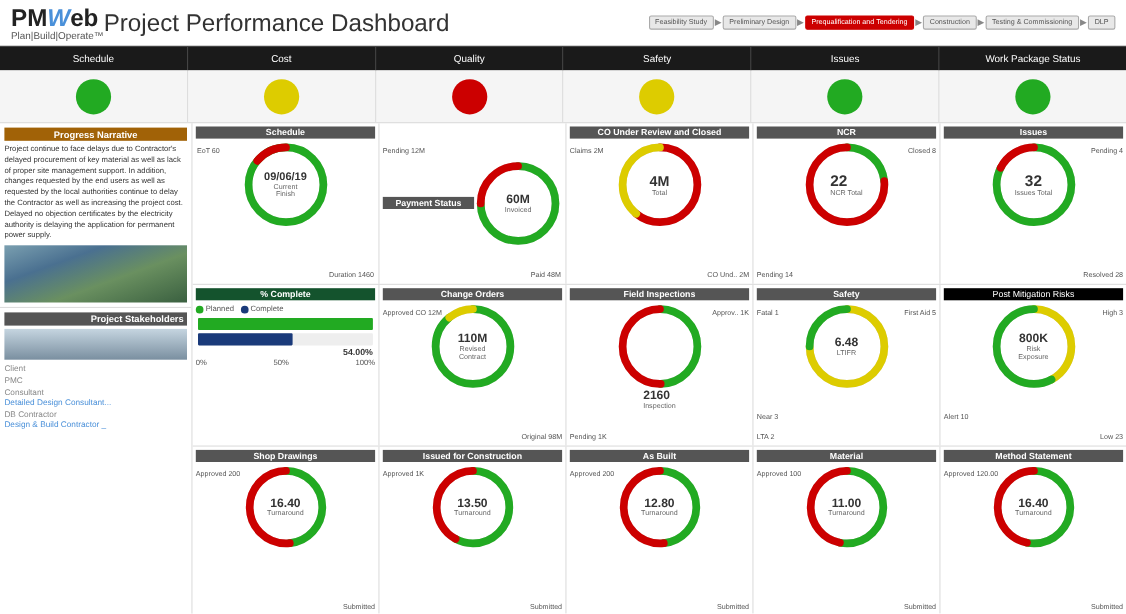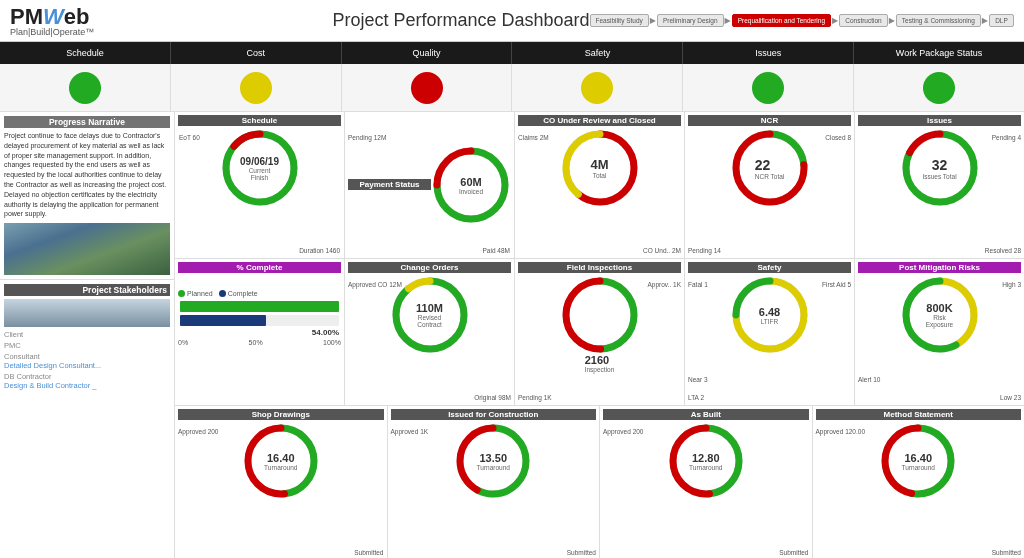--- a/index.html
+++ b/index.html
@@ -10,21 +10,21 @@
 
 <div style="display:flex; align-items:center; justify-content:space-between; padding:4px 10px; border-bottom:1px solid #ccc; height:42px;">
   <div style="display:flex;flex-direction:column;">
     <div style="display:flex;align-items:baseline;">
       <span style="font-size:22px;font-weight:900;color:#222;font-family:Arial Black,sans-serif;">PM</span>
       <span style="font-size:22px;font-weight:900;color:#4a90d9;font-style:italic;font-family:Arial Black,sans-serif;">W</span>
       <span style="font-size:22px;font-weight:900;color:#222;font-family:Arial Black,sans-serif;">eb</span>
     </div>
     <div style="font-size:9px;color:#555;margin-top:-3px;">Plan|Build|Operate™</div>
   </div>
-  <div style="font-size:18px;color:#333;font-weight:normal;text-align:right;flex:1;">Project Performance Dashboard</div>
+  <div style="font-size:22px;color:#333;font-weight:normal;text-align:left;flex:1;">Project Performance Dashboard</div>
   <div style="display:flex;gap:1px;align-items:center;">
     <div style="padding:2px 5px;font-size:6.5px;text-align:center;border:1px solid #aaa;border-radius:2px;color:#555;min-width:48px;background:#e8e8e8;">Feasibility Study</div>
     <div style="font-size:8px;color:#888;">▶</div>
     <div style="padding:2px 5px;font-size:6.5px;text-align:center;border:1px solid #aaa;border-radius:2px;color:#555;min-width:48px;background:#e8e8e8;">Preliminary Design</div>
     <div style="font-size:8px;color:#888;">▶</div>
     <div style="padding:2px 5px;font-size:6.5px;text-align:center;border:1px solid #aaa;border-radius:2px;color:#fff;min-width:55px;background:#cc0000;border-color:#cc0000;">Prequalification and Tendering</div>
     <div style="font-size:8px;color:#888;">▶</div>
     <div style="padding:2px 5px;font-size:6.5px;text-align:center;border:1px solid #aaa;border-radius:2px;color:#555;min-width:48px;background:#e8e8e8;">Construction</div>
     <div style="font-size:8px;color:#888;">▶</div>
     <div style="padding:2px 5px;font-size:6.5px;text-align:center;border:1px solid #aaa;border-radius:2px;color:#555;min-width:55px;background:#e8e8e8;">Testing &amp; Commissioning</div>
@@ -61,21 +61,21 @@
   <div style="flex:1;display:flex;align-items:center;justify-content:center;">
     <div style="width:32px;height:32px;border-radius:50%;background:#22aa22;"></div>
   </div>
 </div>
 
 <div style="display:flex;height:calc(558px - 42px - 22px - 48px);">
 
   <div style="width:175px;border-right:1px solid #ddd;display:flex;flex-direction:column;overflow:hidden;">
 
     <div style="padding:4px;border-bottom:1px solid #ddd;">
-      <div style="font-size:8.5px;font-weight:bold;color:#fff;background:#737373;padding:1px 3px;margin-bottom:3px;text-align:center;">Progress Narrative</div>
+      <div style="font-size:8.5px;font-weight:bold;color:#fff;background:#a16207;padding:1px 3px;margin-bottom:3px;text-align:center;">Progress Narrative</div>
       <div style="font-size:7px;color:#333;line-height:1.4;">Project continue to face delays due to Contractor's delayed procurement of key material as well as lack of proper site management support. In addition, changes requested by the end users as well as requested by the local authorities continue to delay the Contractor as well as increasing the project cost. Delayed no objection certificates by the electricity authority is delaying the application for permanent power supply.</div>
       <div style="width:100%;height:52px;background:linear-gradient(160deg,#7a9fb0 0%,#4a7090 30%,#6a9060 60%,#3a6040 100%);margin-top:4px;"></div>
     </div>
 
     <div style="padding:4px;flex:1;">
       <div style="font-size:8.5px;font-weight:bold;color:#fff;background:#555;padding:1px 3px;margin-bottom:3px;text-align:right;">Project Stakeholders</div>
       <div style="width:100%;height:28px;background:linear-gradient(180deg,#c5d5e0 0%,#7a8fa0 100%);margin-bottom:3px;"></div>
       <div style="font-size:7.5px;color:#888;">Client</div>
       <div style="font-size:7.5px;color:#888;margin-top:2px;">PMC</div>
       <div style="font-size:7.5px;color:#888;margin-top:2px;">Consultant</div>
@@ -171,21 +171,21 @@
           </div>
         </div>
         <div style="font-size:6.5px;color:#555;position:absolute;top:22px;right:3px;">Pending 4</div>
         <div style="font-size:6.5px;color:#555;position:absolute;bottom:4px;right:3px;">Resolved 28</div>
       </div>
     </div>
 
     <div style="display:flex;border-bottom:1px solid #ddd;height:33%;">
 
       <div style="flex:1;border-right:1px solid #ddd;padding:3px;display:flex;flex-direction:column;align-items:flex-start;min-width:0;">
-        <div style="font-size:8px;font-weight:bold;color:#fff;background:#a21caf;width:100%;text-align:center;padding:1px 2px;margin-bottom:17px;">% Complete</div>
+        <div style="font-size:8px;font-weight:bold;color:#fff;background:#14532d;width:100%;text-align:center;padding:1px 2px;margin-bottom:5px;">% Complete</div>
         <div style="display:flex;gap:6px;margin-bottom:4px;font-size:7px;color:#555;align-items:center;">
           <div style="display:flex;align-items:center;gap:2px;">
             <div style="width:7px;height:7px;border-radius:50%;background:#22aa22;"></div>
             <span>Planned</span>
           </div>
           <div style="display:flex;align-items:center;gap:2px;">
             <div style="width:7px;height:7px;border-radius:50%;background:#1a3a7a;"></div>
             <span>Complete</span>
           </div>
         </div>
@@ -252,21 +252,21 @@
             <div style="font-size:6.5px;color:#666;">LTIFR</div>
           </div>
         </div>
         <div style="font-size:6.5px;color:#555;position:absolute;top:22px;left:3px;">Fatal 1</div>
         <div style="font-size:6.5px;color:#555;position:absolute;bottom:22px;left:3px;">Near 3</div>
         <div style="font-size:6.5px;color:#555;position:absolute;top:22px;right:3px;">First Aid 5</div>
         <div style="font-size:6.5px;color:#555;position:absolute;bottom:4px;left:3px;">LTA 2</div>
       </div>
 
       <div style="flex:1;padding:3px;display:flex;flex-direction:column;align-items:center;min-width:0;position:relative;">
-        <div style="font-size:8px;font-weight:bold;color:#fff;background:#a21caf;width:100%;text-align:center;padding:1px 2px;margin-bottom:2px;">Post Mitigation Risks</div>
+        <div style="font-size:8px;font-weight:normal;color:#fff;background:#000000;width:100%;text-align:center;padding:1px 2px;margin-bottom:2px;">Post Mitigation Risks</div>
         <div style="position:relative;width:80px;height:80px;">
           <svg width="80" height="80" viewBox="0 0 80 80">
             <circle cx="40" cy="40" r="34" fill="none" stroke="#ddd" stroke-width="7"></circle>
             <circle cx="40" cy="40" r="34" fill="none" stroke="#ddcc00" stroke-width="7" stroke-dasharray="90 123.6" stroke-dashoffset="0" stroke-linecap="round" transform="rotate(-90 40 40)"></circle>
             <circle cx="40" cy="40" r="34" fill="none" stroke="#22aa22" stroke-width="7" stroke-dasharray="123.6 90" stroke-dashoffset="-90" stroke-linecap="round" transform="rotate(-90 40 40)"></circle>
           </svg>
           <div style="position:absolute;top:50%;left:50%;transform:translate(-50%,-50%);text-align:center;">
             <div style="font-size:11px;font-weight:bold;color:#333;">800K</div>
             <div style="font-size:6.5px;color:#666;">Risk Exposure</div>
           </div>
@@ -323,20 +323,36 @@
           </svg>
           <div style="position:absolute;top:50%;left:50%;transform:translate(-50%,-50%);text-align:center;">
             <div style="font-size:11px;font-weight:bold;color:#333;">12.80</div>
             <div style="font-size:6.5px;color:#666;">Turnaround</div>
           </div>
         </div>
         <div style="font-size:6.5px;color:#555;position:absolute;top:22px;left:3px;">Approved 200</div>
         <div style="font-size:6.5px;color:#555;position:absolute;bottom:2px;right:3px;">Submitted</div>
       </div>
 
+      <div style="flex:1;border-right:1px solid #ddd;padding:3px;display:flex;flex-direction:column;align-items:center;min-width:0;position:relative;">
+        <div style="font-size:8px;font-weight:bold;color:#fff;background:#555;width:100%;text-align:center;padding:1px 2px;margin-bottom:2px;">Material</div>
+        <div style="position:relative;width:78px;height:78px;">
+          <svg width="78" height="78" viewBox="0 0 78 78">
+            <circle cx="39" cy="39" r="33" fill="none" stroke="#ddd" stroke-width="7"></circle>
+            <circle cx="39" cy="39" r="33" fill="none" stroke="#22aa22" stroke-width="7" stroke-dasharray="110 97.4" stroke-dashoffset="0" stroke-linecap="round" transform="rotate(-90 39 39)"></circle>
+            <circle cx="39" cy="39" r="33" fill="none" stroke="#cc0000" stroke-width="7" stroke-dasharray="97.4 110" stroke-dashoffset="-110" stroke-linecap="round" transform="rotate(-90 39 39)"></circle>
+          </svg>
+          <div style="position:absolute;top:50%;left:50%;transform:translate(-50%,-50%);text-align:center;">
+            <div style="font-size:11px;font-weight:bold;color:#333;">11.00</div>
+            <div style="font-size:6.5px;color:#666;">Turnaround</div>
+          </div>
+        </div>
+        <div style="font-size:6.5px;color:#555;position:absolute;top:22px;left:3px;">Approved 100</div>
+        <div style="font-size:6.5px;color:#555;position:absolute;bottom:2px;right:3px;">Submitted</div>
+      </div>
 
       <div style="flex:1;padding:3px;display:flex;flex-direction:column;align-items:center;min-width:0;position:relative;">
         <div style="font-size:8px;font-weight:bold;color:#fff;background:#555;width:100%;text-align:center;padding:1px 2px;margin-bottom:2px;">Method Statement</div>
         <div style="position:relative;width:78px;height:78px;">
           <svg width="78" height="78" viewBox="0 0 78 78">
             <circle cx="39" cy="39" r="33" fill="none" stroke="#ddd" stroke-width="7"></circle>
             <circle cx="39" cy="39" r="33" fill="none" stroke="#22aa22" stroke-width="7" stroke-dasharray="110 97.4" stroke-dashoffset="0" stroke-linecap="round" transform="rotate(-90 39 39)"></circle>
             <circle cx="39" cy="39" r="33" fill="none" stroke="#cc0000" stroke-width="7" stroke-dasharray="97.4 110" stroke-dashoffset="-110" stroke-linecap="round" transform="rotate(-90 39 39)"></circle>
           </svg>
           <div style="position:absolute;top:50%;left:50%;transform:translate(-50%,-50%);text-align:center;">

